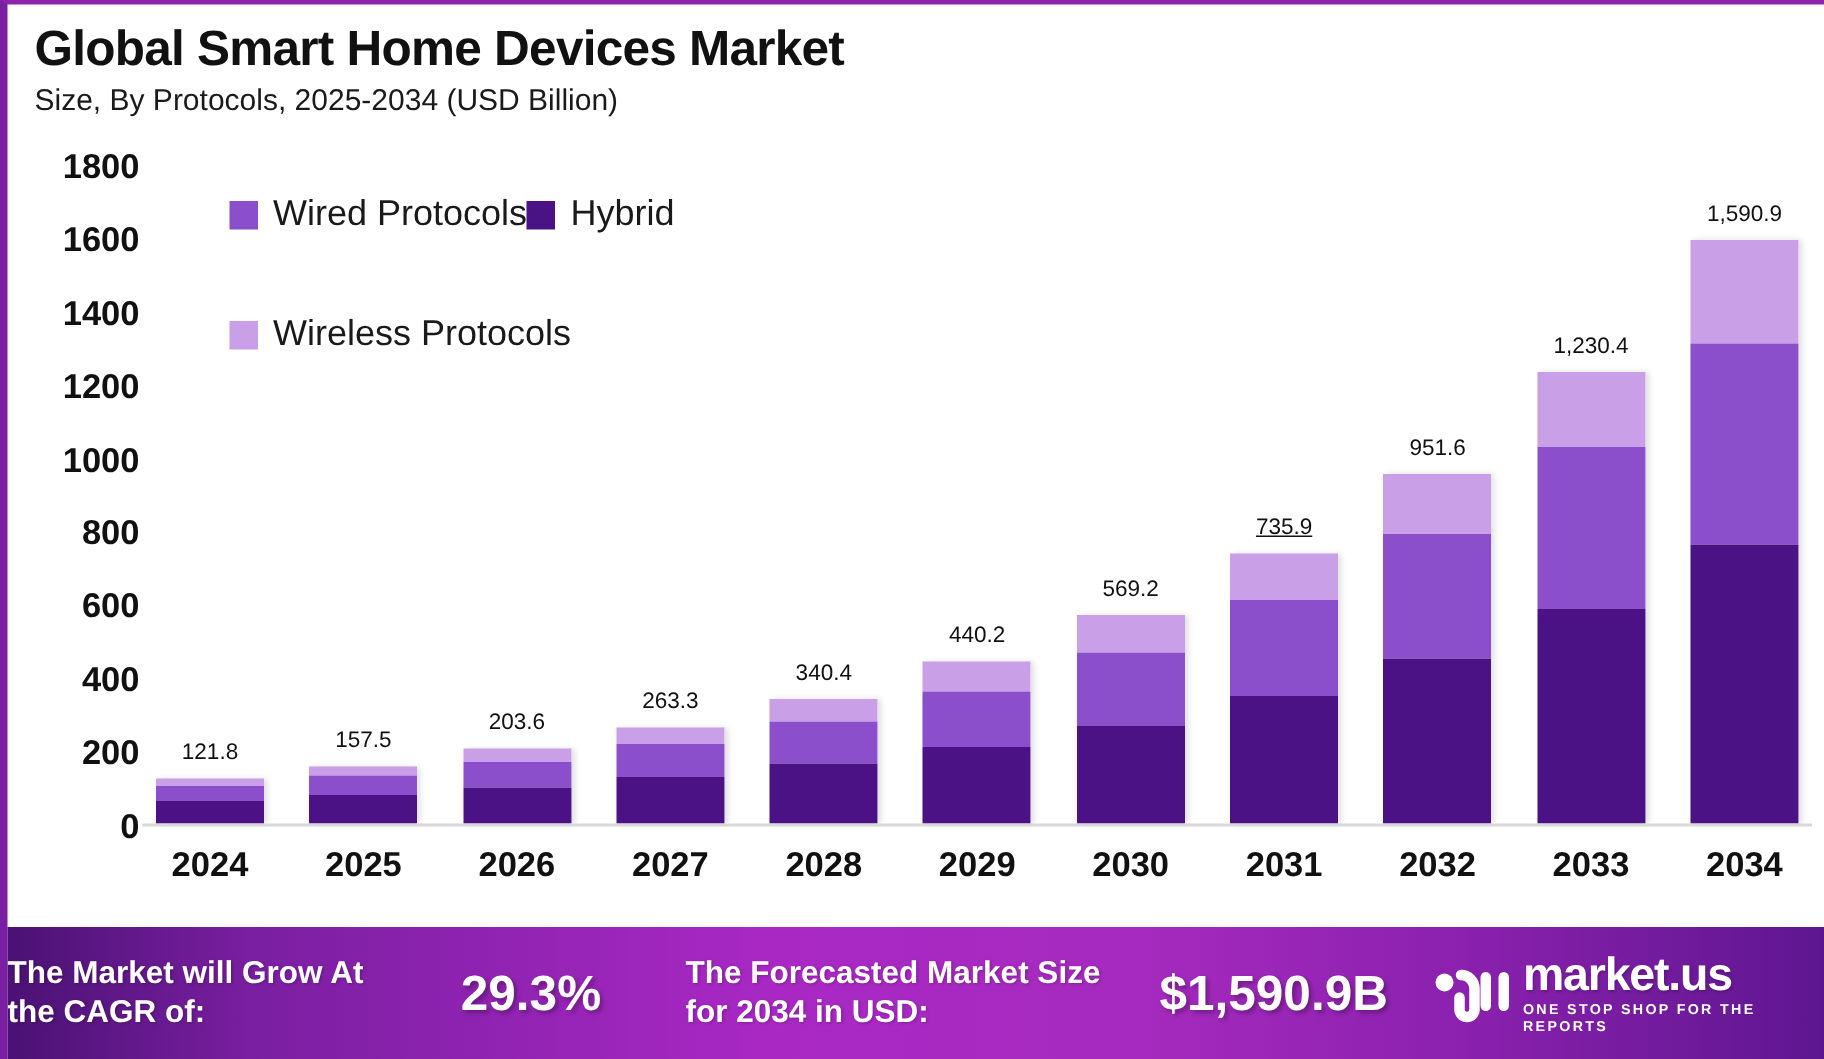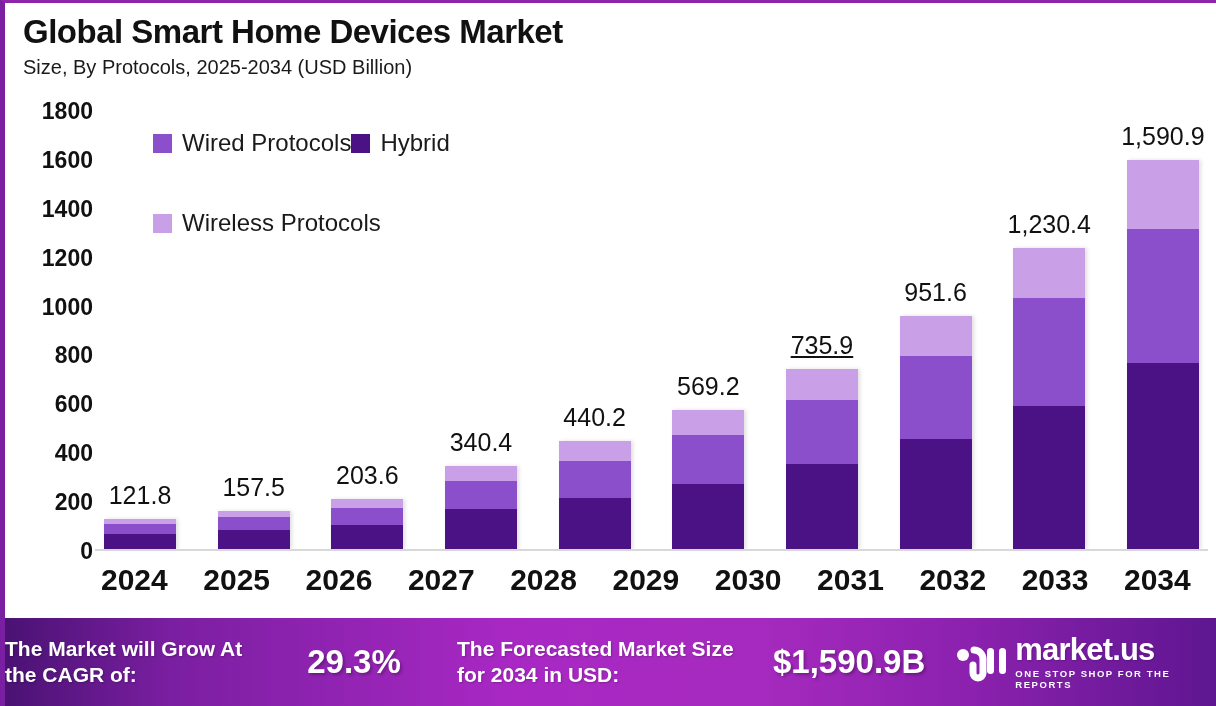--- a/index.html
+++ b/index.html
@@ -72,32 +72,32 @@
     display: flex; flex-direction: column-reverse;
     box-shadow: 2px 0 4px rgba(0,0,0,0.13);
   }
   .seg { width: 100%; }
   .seg.hybrid   { background: #4B1286; }
   .seg.wired    { background: #8B4FCC; }
   .seg.wireless { background: #C9A0E8; }
   .bar-value {
     position: absolute; left: 50%; transform: translateX(-50%);
     white-space: nowrap;
-    font-size: 25px; color: #111;
+    font-size: 15px; color: #111;
     font-family: "Liberation Sans", sans-serif;
   }
 
   
   .x-axis {
     position: absolute; left: 96px; right: 14px; top: 452px;
     display: flex; justify-content: space-between;
   }
   .x-tick {
-    width: 78px; 
-    font-size: 30px; font-weight: bold; color: #111;
+    width: 78px; text-align: center;
+    font-size: 23px; font-weight: bold; color: #111;
   }
 
   
   .legend {
     position: absolute;
     left: 148px; top: 18px;
     width: 620px;
   }
   .legend-row { display: flex; }
   .legend-row + .legend-row { margin-top: 52px; }
@@ -190,20 +190,28 @@
             </div>
             <div class="bar-value" style="bottom: 47.5px;">157.5</div>
           </div>
           <div class="bar-col">
             <div class="bar-stack">
               <div class="seg hybrid" style="height: 23.9556px;"></div>
               <div class="seg wired" style="height: 17.1111px;"></div>
               <div class="seg wireless" style="height: 8.70222px;"></div>
             </div>
             <div class="bar-value" style="bottom: 58.7689px;">203.6</div>
+          </div>
+          <div class="bar-col">
+            <div class="bar-stack">
+              <div class="seg hybrid" style="height: 30.8px;"></div>
+              <div class="seg wired" style="height: 22.2444px;"></div>
+              <div class="seg wireless" style="height: 11.3178px;"></div>
+            </div>
+            <div class="bar-value" style="bottom: 73.3622px;">263.3</div>
           </div>
           <div class="bar-col">
             <div class="bar-stack">
               <div class="seg hybrid" style="height: 39.6px;"></div>
               <div class="seg wired" style="height: 28.8444px;"></div>
               <div class="seg wireless" style="height: 14.7644px;"></div>
             </div>
             <div class="bar-value" style="bottom: 92.2089px;">340.4</div>
           </div>
           <div class="bar-col">

